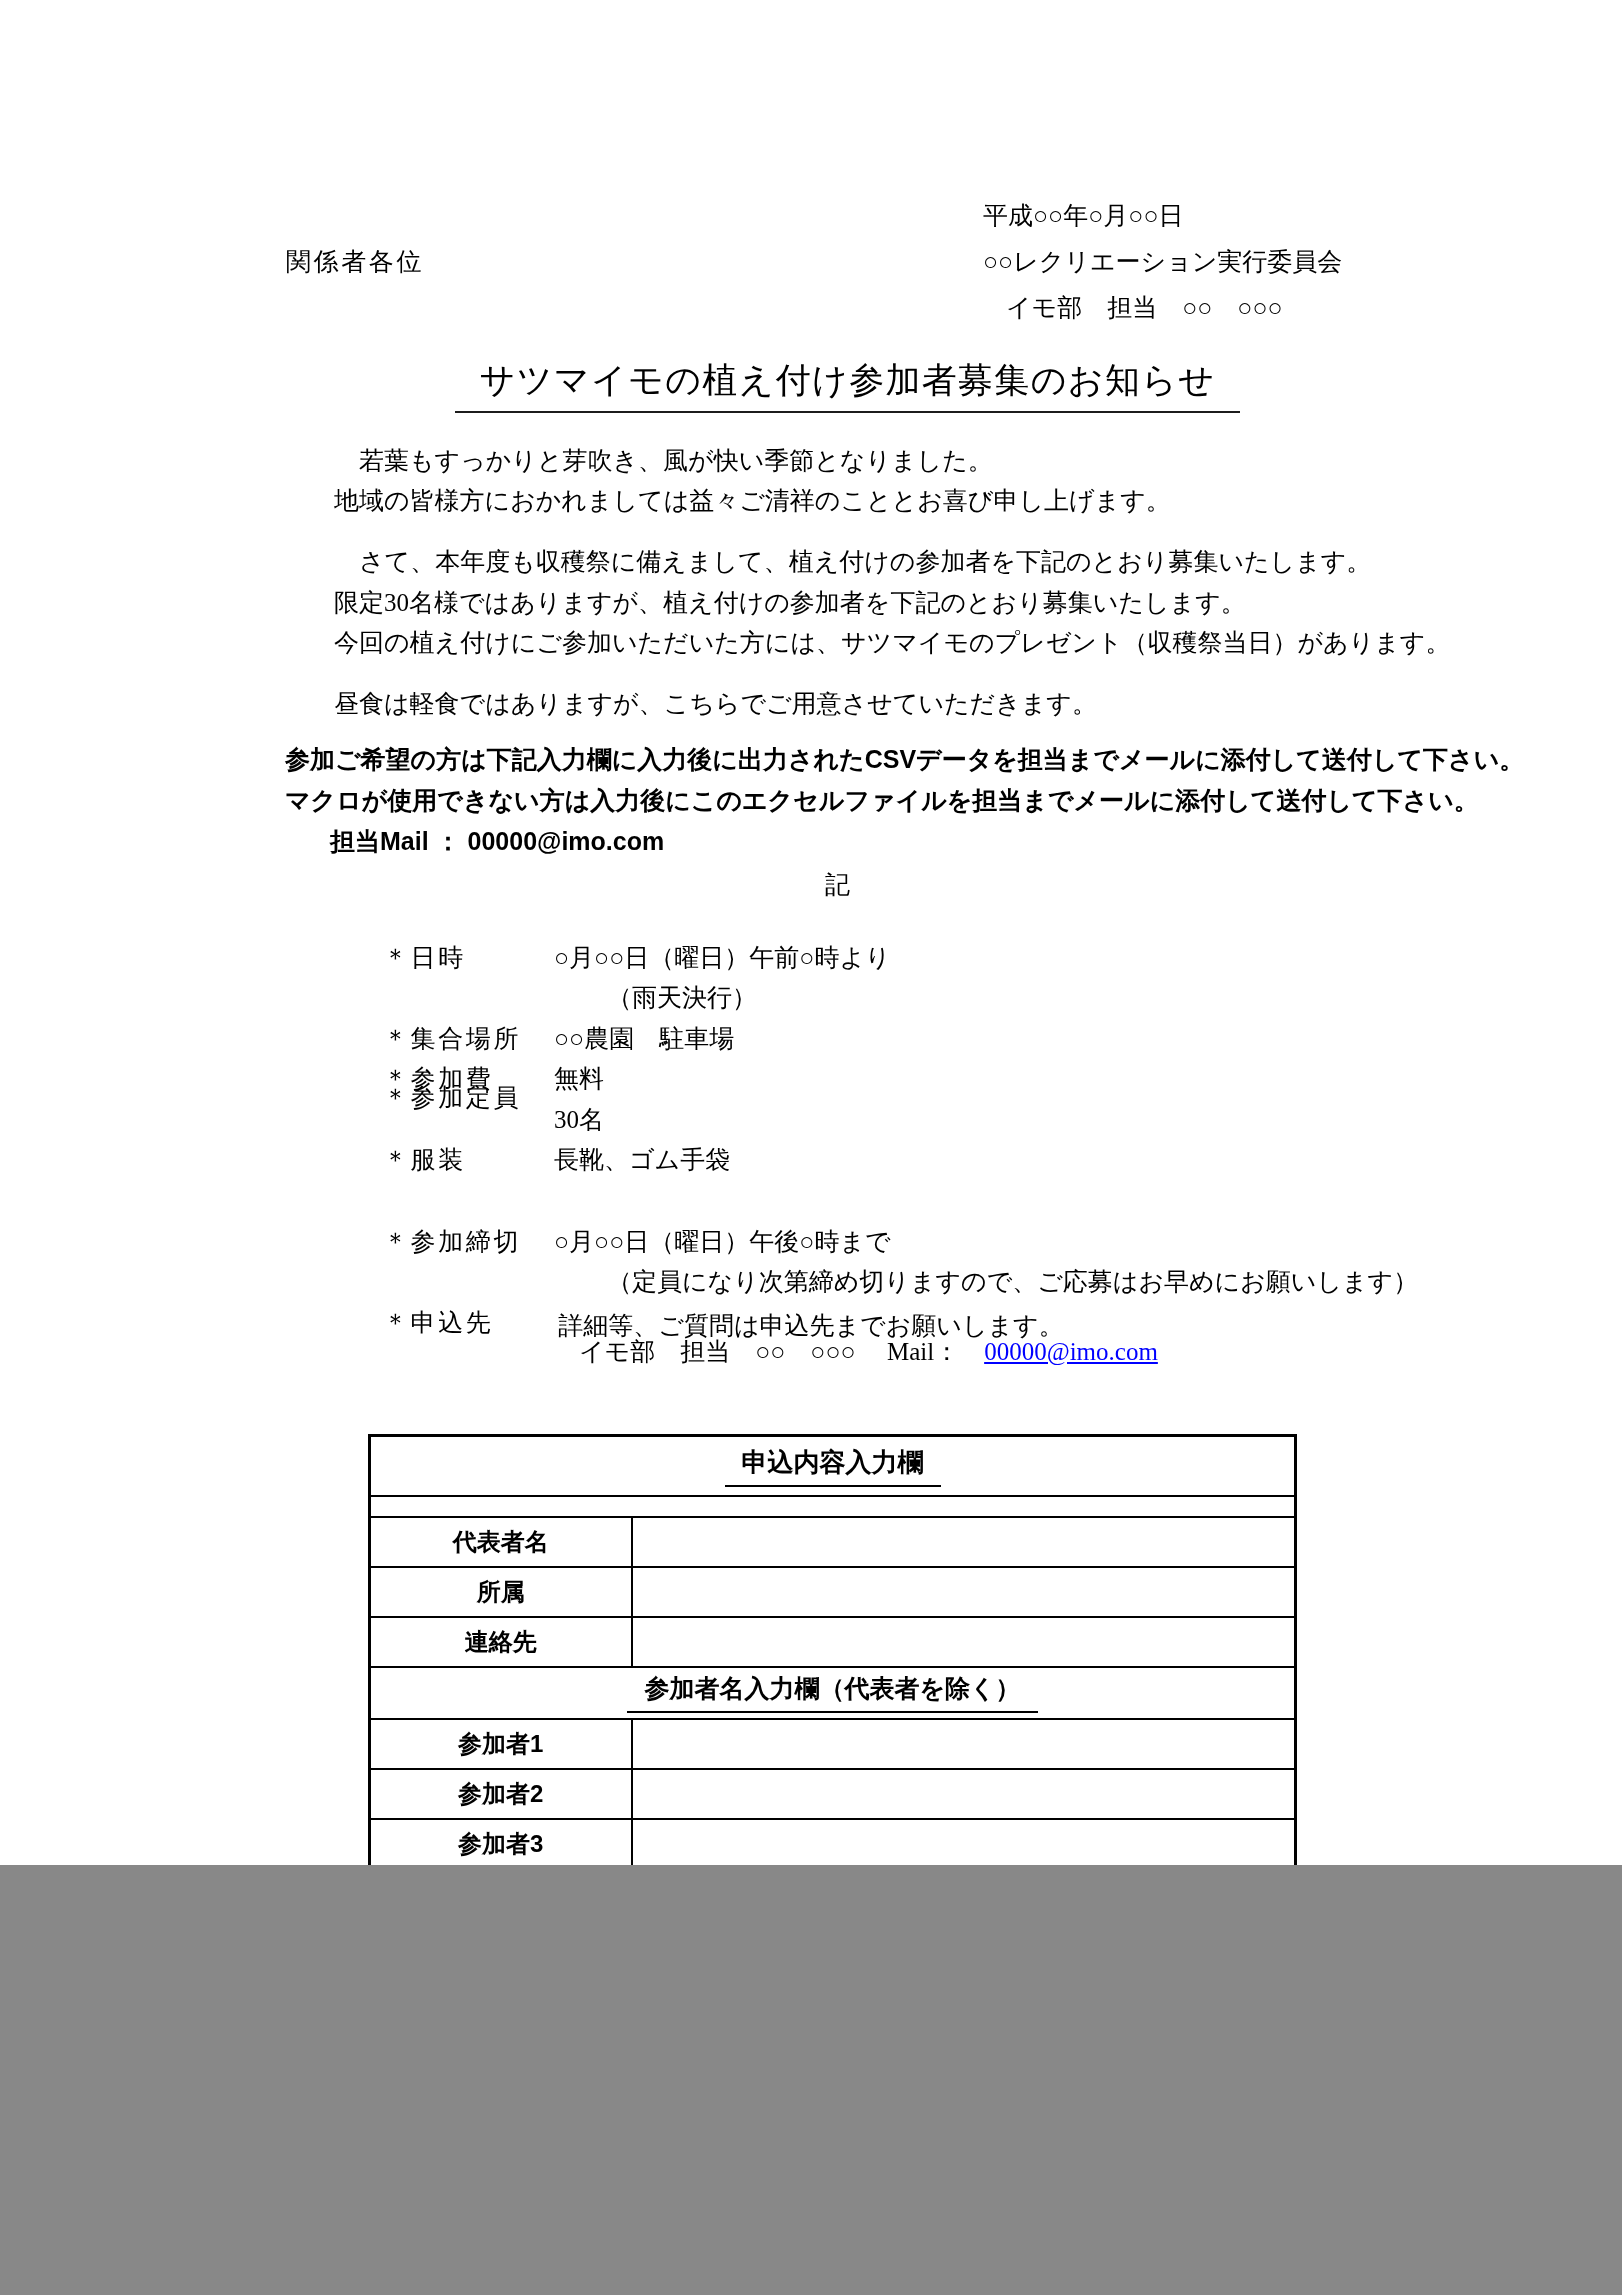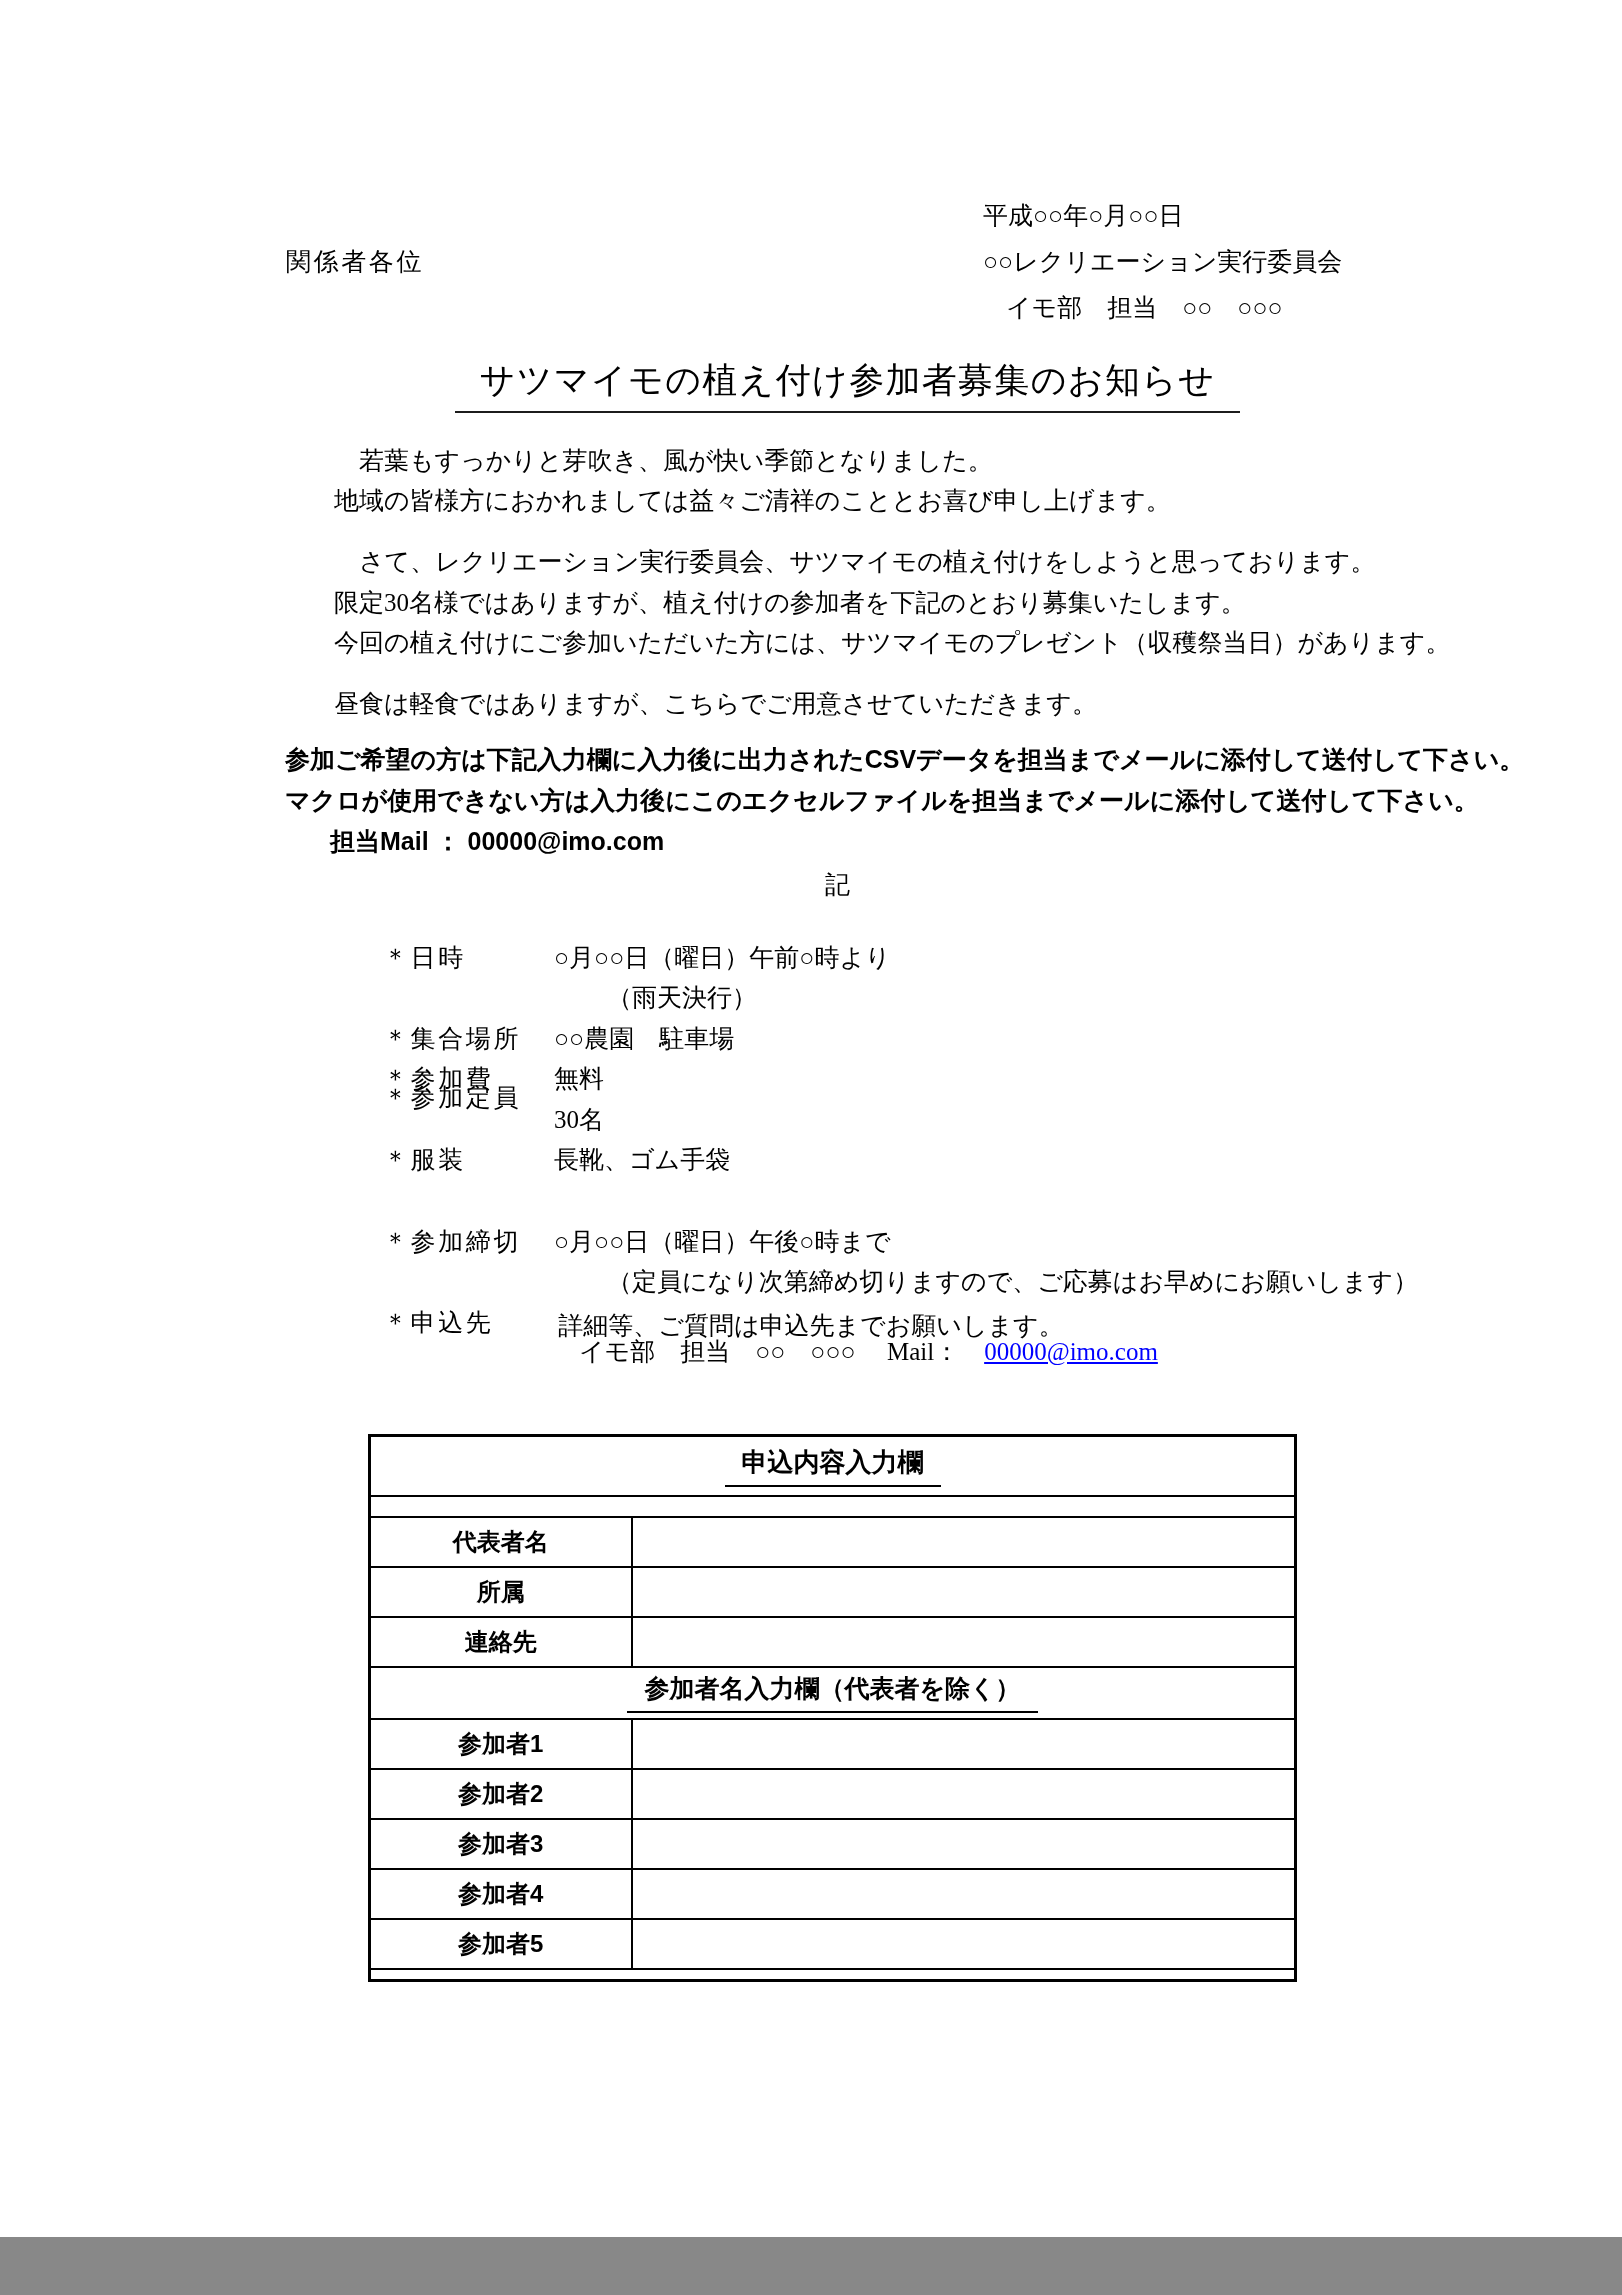--- a/index.html
+++ b/index.html
@@ -1,19 +1,19 @@
 <!DOCTYPE html>
 <html lang="ja" style="--link-color: #0000ff; --ink: #000000; --border: #000000;font-size:10.5px"><head>
 <meta charset="utf-8">
 <style>
   :root { --link-color:#0000ff; --ink:#000000; --border:#000000; }
   * { margin:0; padding:0; box-sizing:border-box; }
   html,body { background:#888; }
   .page {
-    position:relative; width:1622px; height:2237px;
+    position:relative; width:1622px; height:1865px;
     background:#ffffff; margin:0 auto; overflow:hidden;
     color:var(--ink);
     font-family:"Liberation Serif", serif;
   }
   .ln { position:absolute; white-space:pre; font-size:25px; line-height:1.15; }
   .serif { font-family:"Liberation Serif", serif; }
   .sans  { font-family:"Liberation Sans", sans-serif; }
   .bold  { font-weight:700; }
   .spaced { letter-spacing:2.6px; }
 
@@ -74,21 +74,21 @@
   <div class="ln serif spaced" style="top:248px;left:286px">関係者各位</div>
   <div class="ln serif" style="top:248px;left:983px">○○レクリエーション実行委員会</div>
   <div class="ln serif" style="top:294px;left:1006px">イモ部　担当　○○　○○○</div>
 
   <div class="doc-title-wrap">
     <span class="doc-title serif">サツマイモの植え付け参加者募集のお知らせ</span>
   </div>
 
   <div class="ln serif" style="top:447px;left:359px">若葉もすっかりと芽吹き、風が快い季節となりました。</div>
   <div class="ln serif" style="top:487px;left:334px">地域の皆様方におかれましては益々ご清祥のこととお喜び申し上げます。</div>
-  <div class="ln serif" style="top:548px;left:359px">さて、レクリエーション実行委員会、サツマイモの植え付けをしようと思っております。</div>
+  <div class="ln serif" style="top:548px;left:359px">さて、本年度も収穫祭に備えまして、植え付けの参加者を下記のとおり募集いたします。</div>
   <div class="ln serif" style="top:589px;left:334px">限定30名様ではありますが、植え付けの参加者を下記のとおり募集いたします。</div>
   <div class="ln serif" style="top:629px;left:334px">今回の植え付けにご参加いただいた方には、サツマイモのプレゼント（収穫祭当日）があります。</div>
   <div class="ln sans bold" style="top:745px;left:285px">参加ご希望の方は下記入力欄に入力後に出力されたCSVデータを担当までメールに添付して送付して下さい。</div>
 
   <div class="ln serif" style="top:690px;left:334px">昼食は軽食ではありますが、こちらでご用意させていただきます。</div>
   <div class="ln sans bold" style="top:786px;left:285px">マクロが使用できない方は入力後にこのエクセルファイルを担当までメールに添付して送付して下さい。</div>
   <div class="ln sans bold" style="top:827px;left:330px">担当Mail ： 00000@imo.com</div>
 
   <div class="center-wide serif" style="top:868px;font-size:25px">記</div>
 

